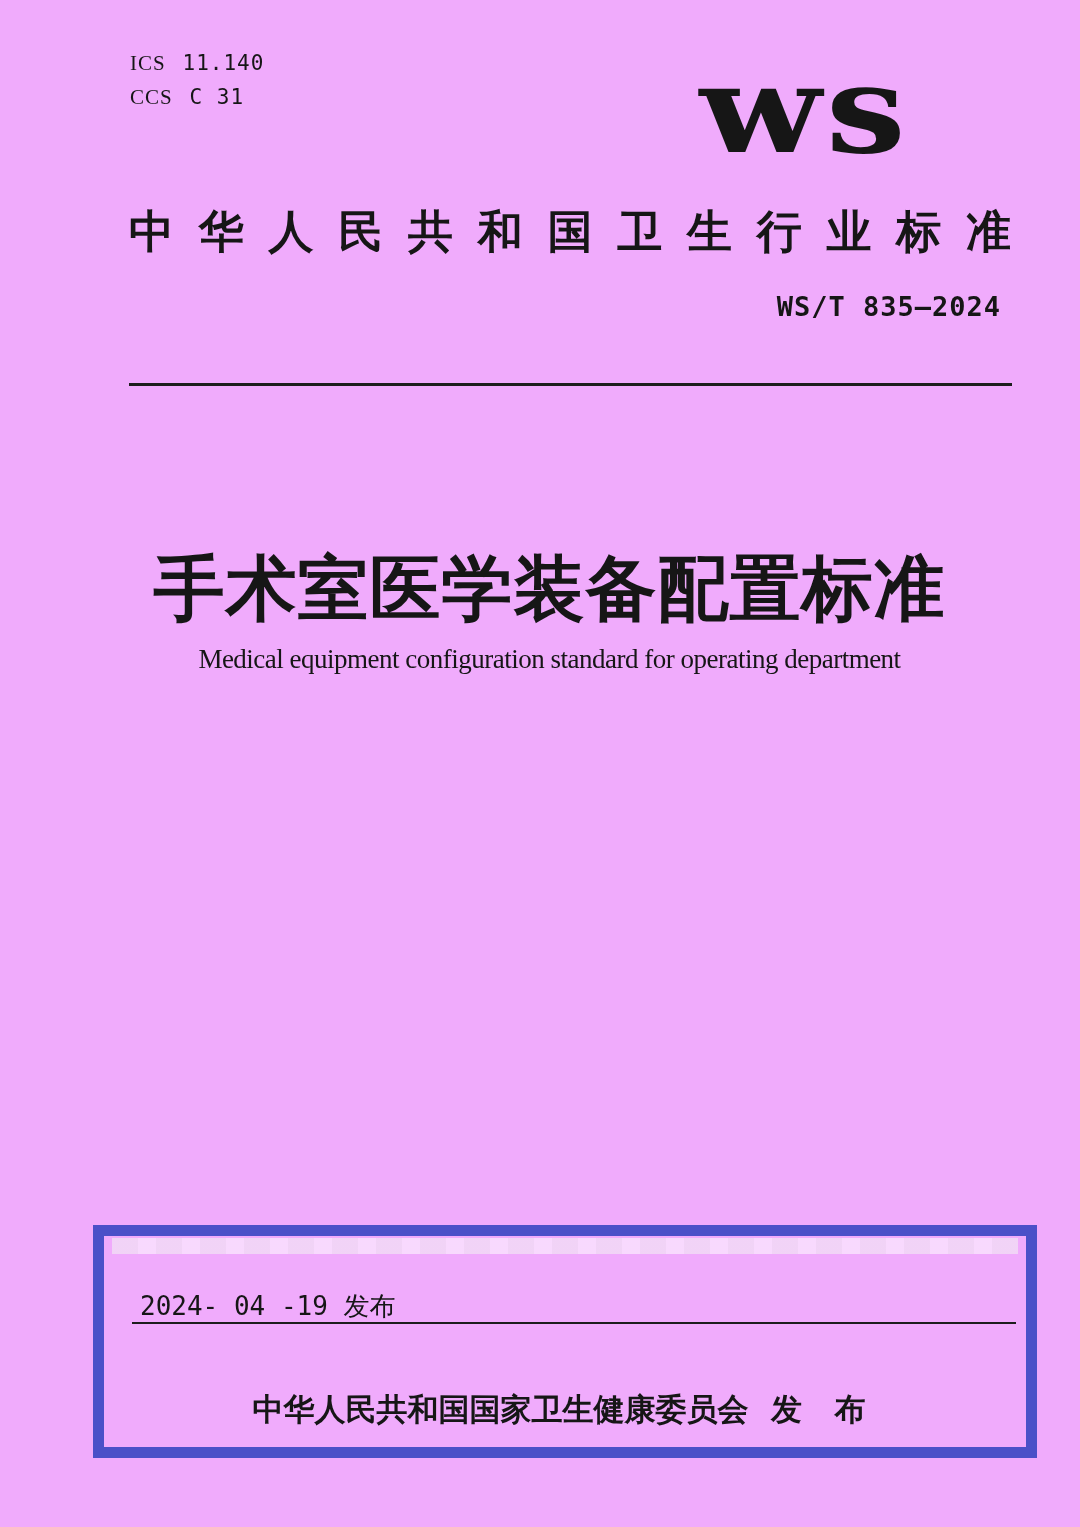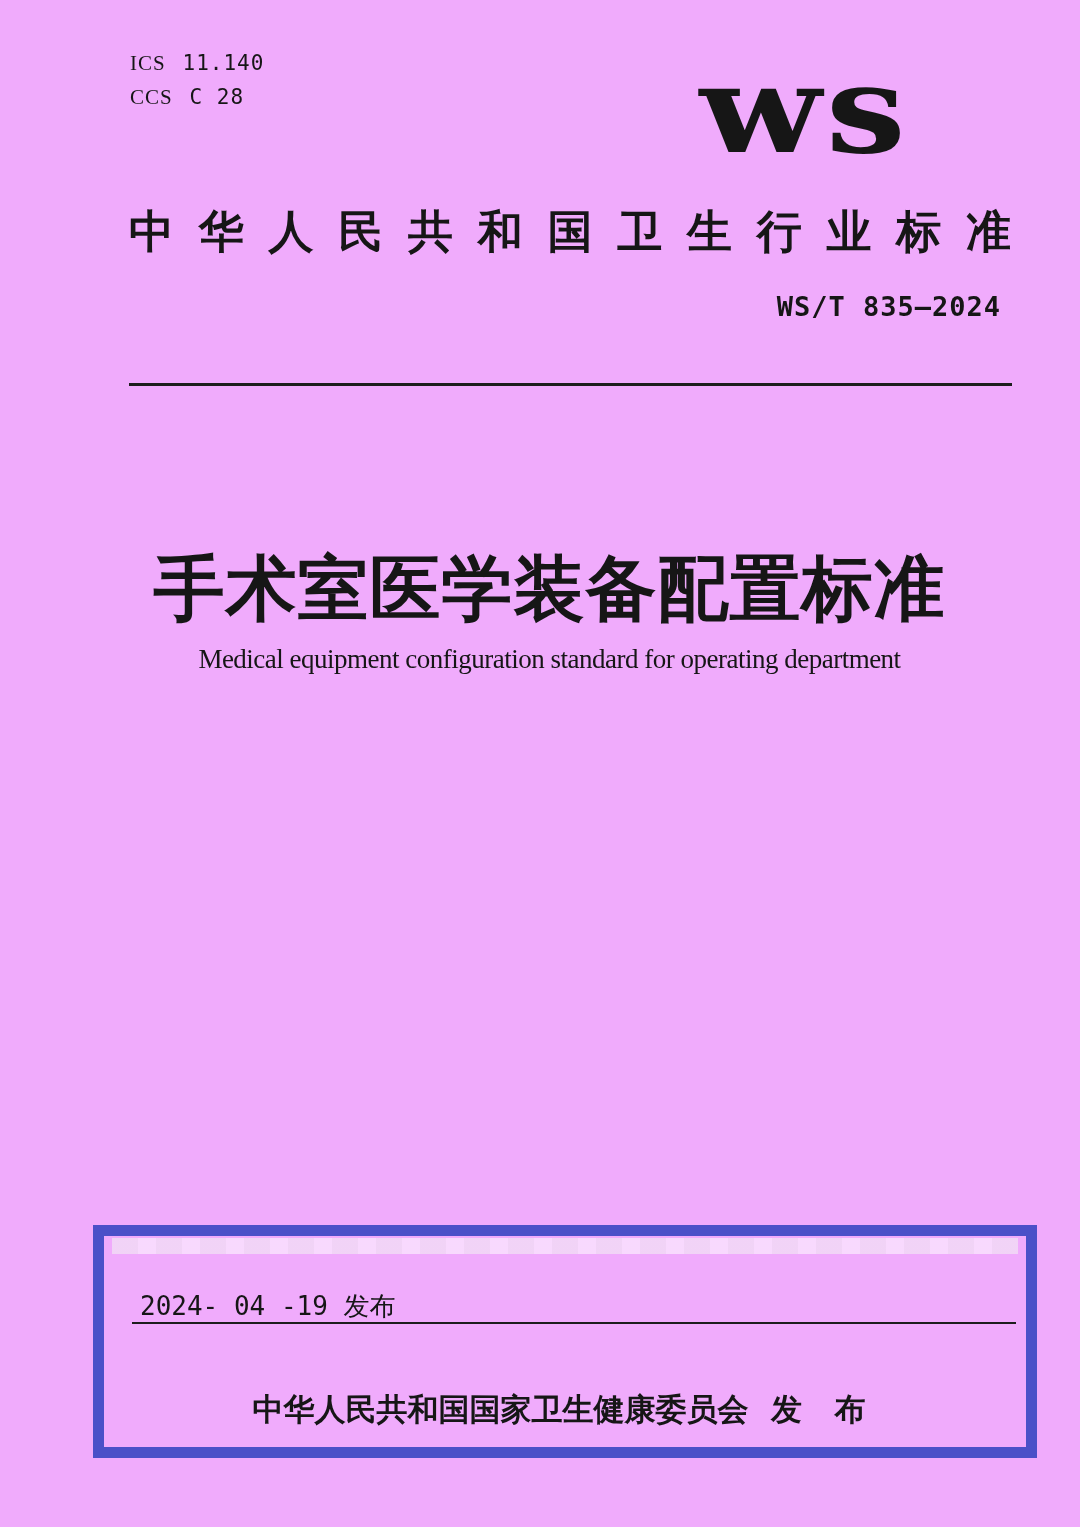--- a/index.html
+++ b/index.html
@@ -182,21 +182,21 @@
 
 <div class="page">
 
   <div class="ics-block">
     <div class="ics-line">
       <span class="code-label">ICS</span>
       <span class="code-value">11.140</span>
     </div>
     <div class="ics-line">
       <span class="code-label">CCS</span>
-      <span class="code-value">C 28</span>
+      <span class="code-value">C 31</span>
     </div>
   </div>
 
   <div class="ws-logo">WS</div>
 
   <div class="standard-name">
       <span>中</span>
       <span>华</span>
       <span>人</span>
       <span>民</span>

